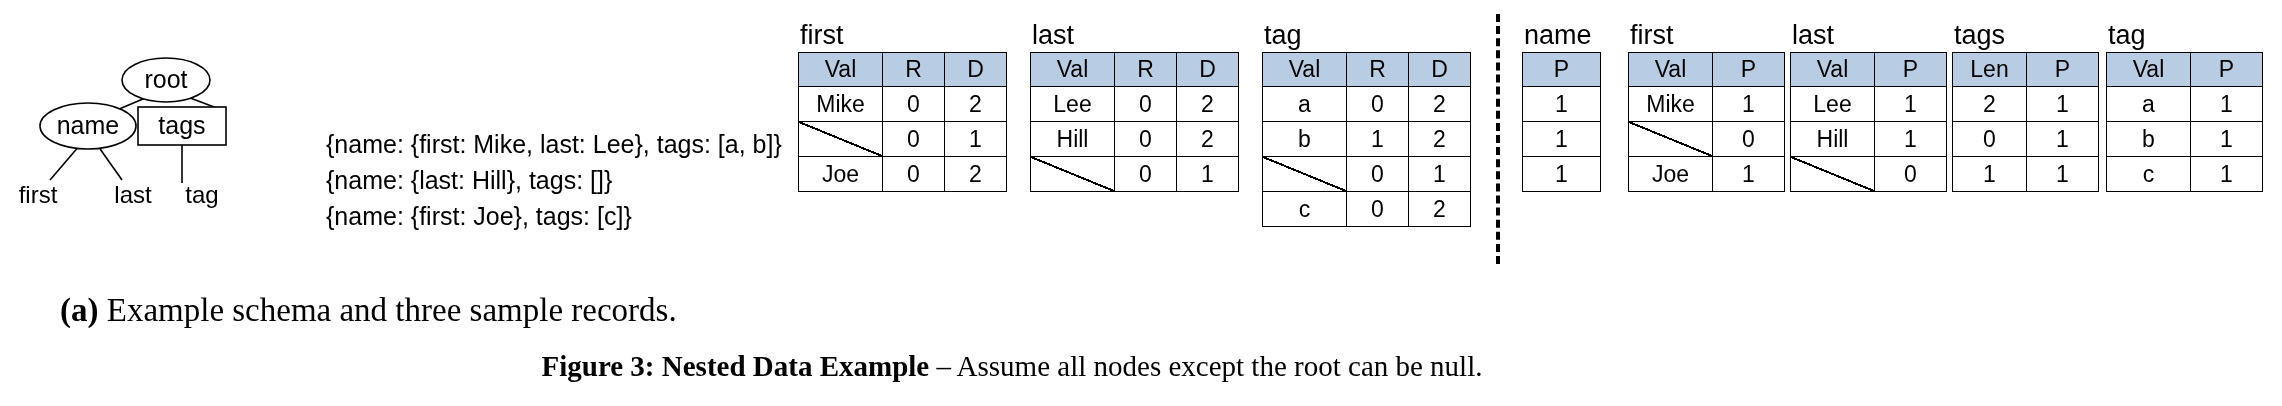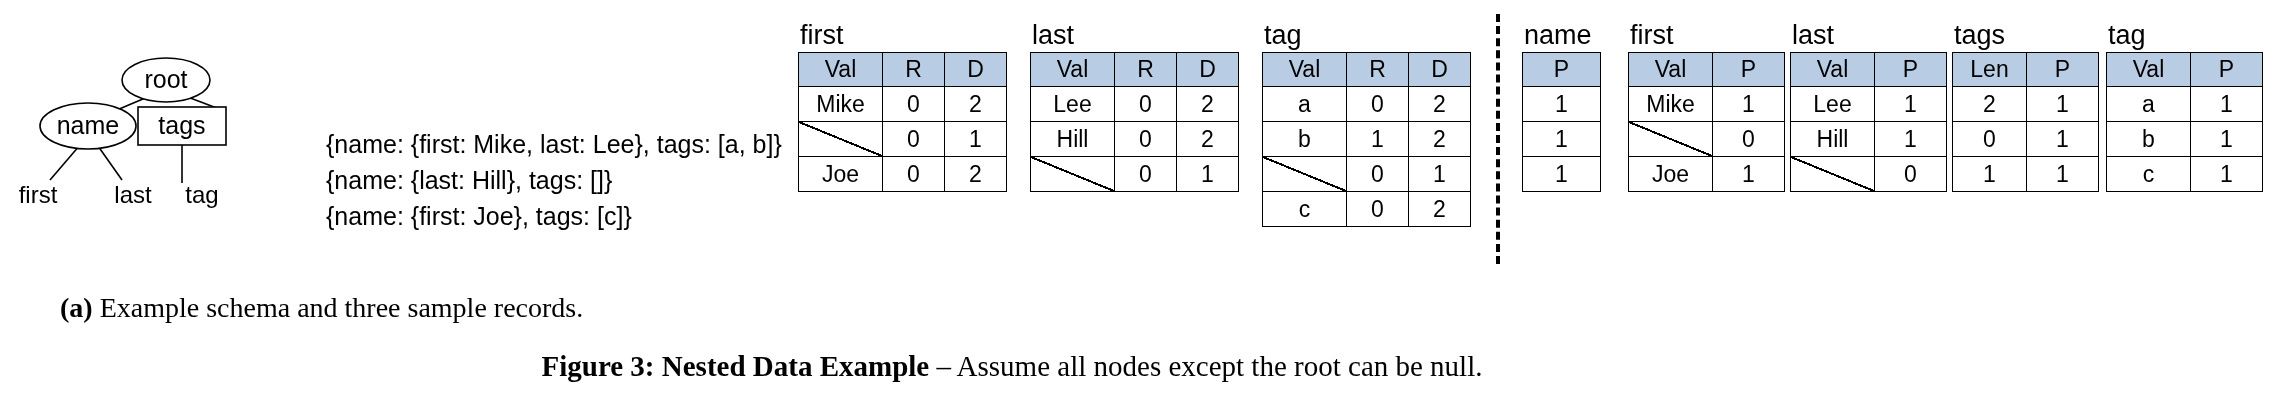--- a/index.html
+++ b/index.html
@@ -106,21 +106,21 @@
     top: 14px;
     width: 0;
     height: 250px;
     border-left: 4px dashed #000;
   }
 
   
   .caption {
     position: absolute;
     font-family: "Liberation Serif", serif;
-    font-size: 28px;
+    font-size: 33px;
     white-space: nowrap;
   }
   .caption b { font-weight: bold; }
   .cap-a { left: 60px;  top: 292px; }
   .cap-b { left: 800px; top: 292px; }
   .cap-c { left: 1640px;top: 292px; }
 
   .figure-caption {
     position: absolute;
     left: 0;

